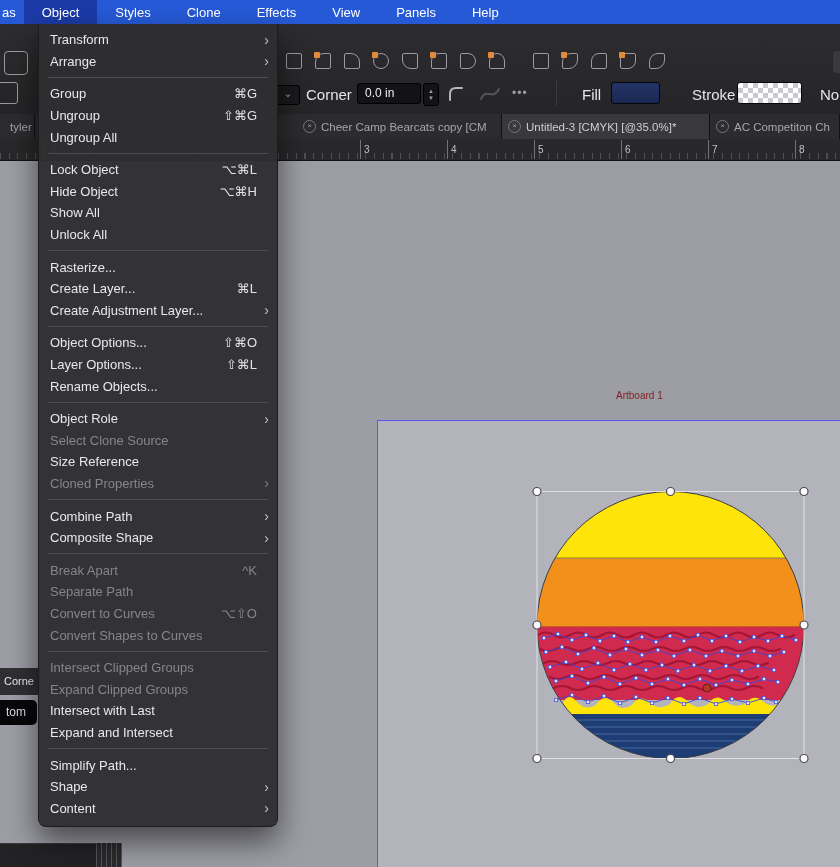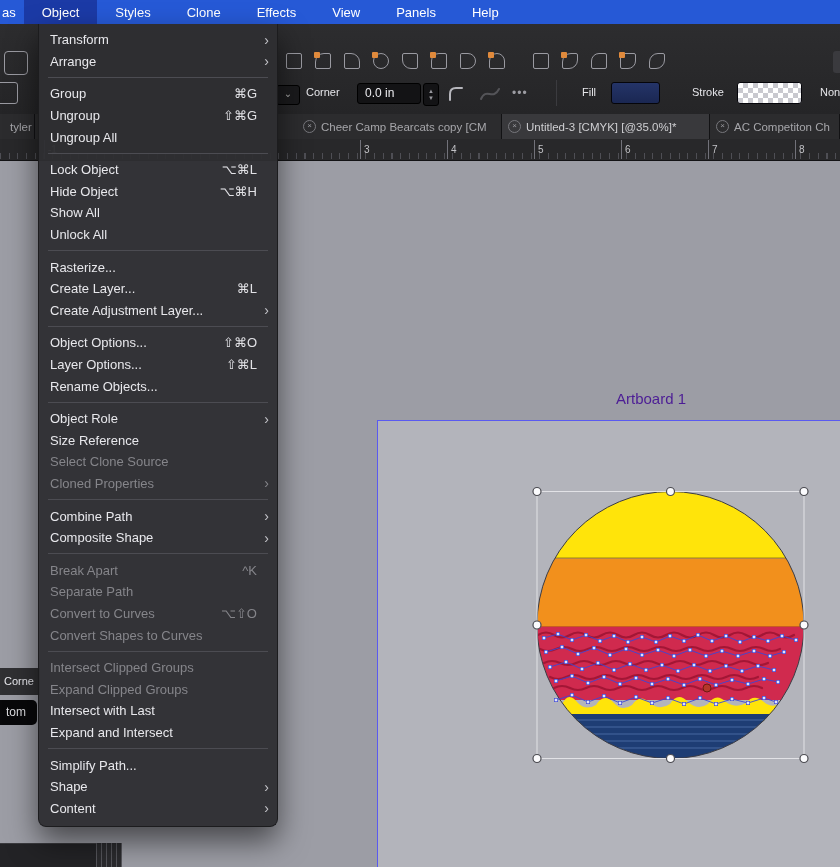--- a/index.html
+++ b/index.html
@@ -33,21 +33,21 @@
   .shape-tool:nth-of-type(2n)::after{content:"";position:absolute;top:2px;left:2px;width:6px;height:6px;
      background:#e08a3c;border-radius:1px;}
   .shape-tool.groupgap{margin-left:15px;}
   .frag-icon{position:absolute;border:1.6px solid #9a9aa1;border-radius:4px;}
   .frag1{left:4px;top:27px;width:22px;height:22px;}
   .frag2{left:-6px;top:58px;width:22px;height:20px;border-radius:3px;}
   .frag-right{position:absolute;left:833px;top:27px;width:10px;height:22px;background:#3a3a3e;border-radius:3px 0 0 3px;}
 
   .preset-chevron{position:absolute;left:276px;top:61px;width:22px;height:18px;background:#1a1a1c;
       border:1px solid #000;border-radius:3px;color:#aaa;font-size:10px;text-align:center;line-height:16px;}
-  .tb-label{position:absolute;color:#e6e6ea;font-size:11px;top:62px;}
+  .tb-label{position:absolute;color:#e6e6ea;font-size:15px;top:62px;}
   .corner-label{left:306px;}
   .corner-input{position:absolute;left:357px;top:59px;width:55px;height:19px;background:#131315;
       border:1px solid #000;border-radius:3px;color:#ececf0;font-size:12px;line-height:19px;padding-left:7px;}
   .stepper{position:absolute;left:423px;top:59px;width:14px;height:21px;background:#131315;border:1px solid #000;
       border-radius:3px;display:flex;flex-direction:column;align-items:center;justify-content:center;
       color:#9a9aa0;font-size:6px;line-height:7px;}
   .curve-icon{position:absolute;left:447px;top:61px;}
   .swash-icon{position:absolute;left:479px;top:61px;opacity:.55;}
   .more-dots{position:absolute;left:512px;top:62px;color:#9c9ca2;font-size:12px;letter-spacing:1px;}
   .vsep{position:absolute;left:556px;top:56px;height:26px;border-left:1px solid #3b3b3f;}
@@ -85,21 +85,21 @@
         color:#c2c2c6;font-size:10px;line-height:19px;}
   .mark:nth-of-type(1){left:44px;}  .mark:nth-of-type(2){left:360px;}
   .mark:nth-of-type(3){left:447px;} .mark:nth-of-type(4){left:534px;}
   .mark:nth-of-type(5){left:621px;} .mark:nth-of-type(6){left:708px;}
   .mark:nth-of-type(7){left:795px;}
 
   
   .canvas{position:absolute;left:0;top:160px;width:840px;height:707px;background:#9c9da5;}
   .artboard{position:absolute;left:377px;top:260px;width:464px;height:448px;
             background:#b3b4bb;border:1px solid #5a5af0;box-sizing:border-box;}
-  .artboard-label{position:absolute;left:616px;top:230px;color:#4c1d95;font-size:15px;}
+  .artboard-label{position:absolute;left:616px;top:230px;color:#7f1d1d;font-size:10px;}
   .artwork{position:absolute;left:520px;top:318px;}
 
   .corner-frag{position:absolute;left:0;top:508px;width:40px;height:27px;background:#303033;
       color:#e9e9ee;font-size:11px;line-height:27px;padding-left:4px;overflow:hidden;box-sizing:border-box;}
   .custom-frag{position:absolute;left:0;top:540px;width:37px;height:25px;background:#08080a;
       border-radius:0 5px 5px 0;color:#dcdce0;font-size:12px;line-height:25px;padding-left:6px;box-sizing:border-box;}
   .bl-bar{position:absolute;left:0;top:683px;width:122px;height:24px;background:#232326;border-top:1px solid #3a3a3e;}
   .bl-ruler{position:absolute;left:96px;top:683px;width:26px;height:24px;background:#2b2b2e;
       background-image:repeating-linear-gradient(90deg,#55555b 0 1px,transparent 1px 5px);}
 
@@ -464,28 +464,28 @@
         
         
       </div>
 
       <div class="menu-item submenu">
         <span class="mi-label">Object Role</span>
         <span class="mi-shortcut"></span>
         <span class="mi-arrow">›</span>
       </div>
 
+      <div class="menu-item disabled">
+        <span class="mi-label">Select Clone Source</span>
+        <span class="mi-shortcut"></span>
+        <span class="mi-arrow">›</span>
+      </div>
+
       <div class="menu-item">
         <span class="mi-label">Size Reference</span>
-        <span class="mi-shortcut"></span>
-        <span class="mi-arrow">›</span>
-      </div>
-
-      <div class="menu-item disabled">
-        <span class="mi-label">Select Clone Source</span>
         <span class="mi-shortcut"></span>
         <span class="mi-arrow">›</span>
       </div>
 
       <div class="menu-item disabled submenu">
         <span class="mi-label">Cloned Properties</span>
         <span class="mi-shortcut"></span>
         <span class="mi-arrow">›</span>
       </div>
 

